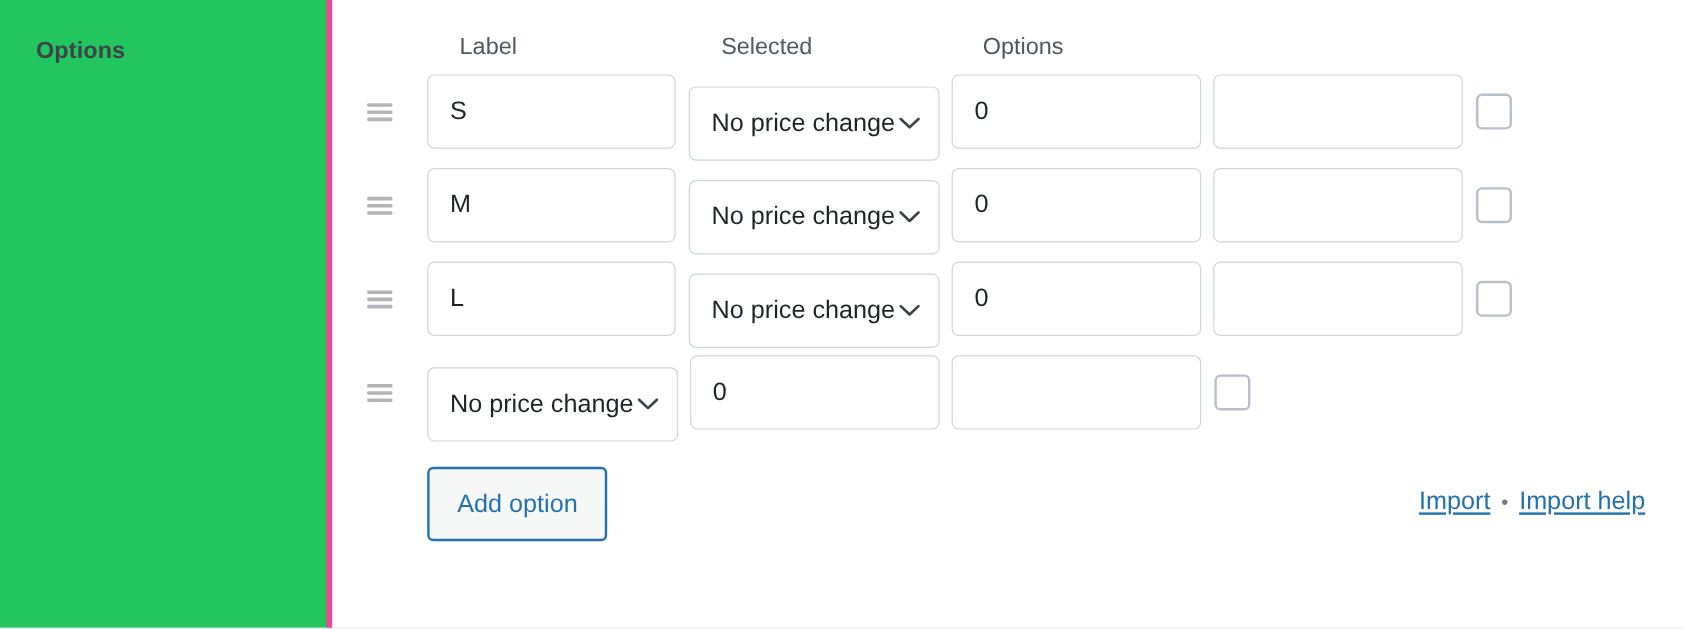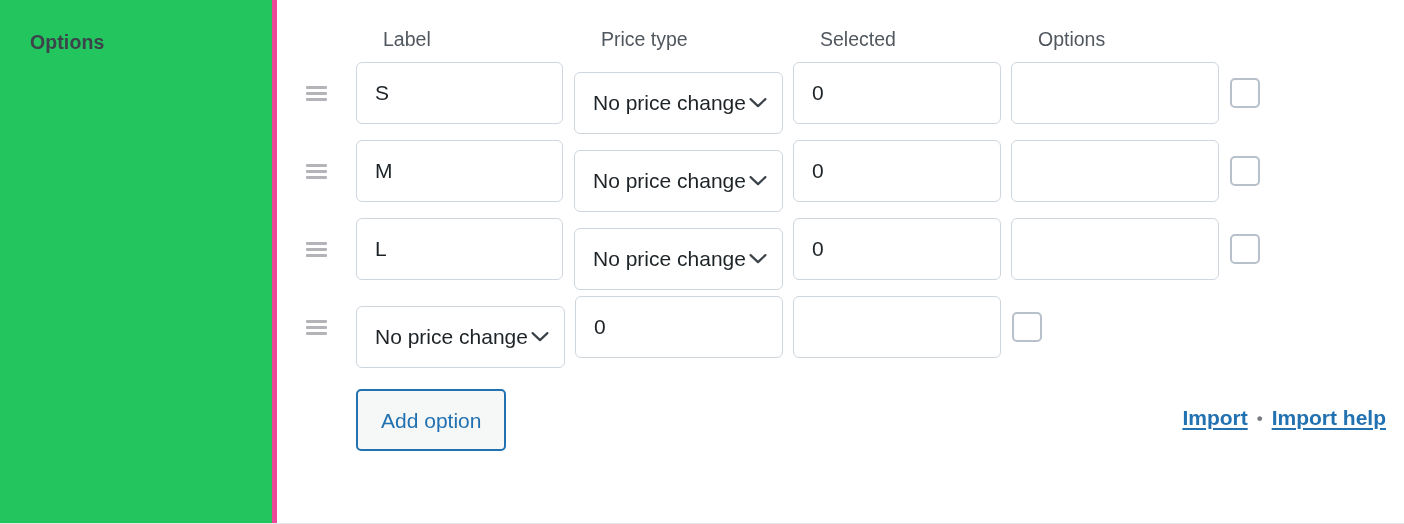--- a/index.html
+++ b/index.html
@@ -177,21 +177,21 @@
     background: #ffffff;
     cursor: pointer;
   }
 
   
   .footer {
     position: relative;
     display: flex;
     align-items: center;
     justify-content: space-between;
-    padding: 15px 18px 0 79px;
+    padding: 15px 33px 0 79px;
     gap: 42px;
   }
   .add-btn {
     box-sizing: border-box;
     height: 62px;
     padding: 0 23px;
     border: 2px solid #2271b1;
     border-radius: 5px;
     background: #f6f7f7;
     color: #2271b1;
@@ -199,21 +199,20 @@
     font-size: 21px;
     cursor: pointer;
     line-height: 1;
   }
   .links {
     display: flex;
     align-items: center;
     gap: 9px;
     font-size: 21px;
     padding-bottom: 4px;
-    font-weight: bold;
   }
   .links a {
     color: #2271b1;
     text-decoration: underline;
     text-underline-offset: 3px;
     cursor: pointer;
   }
   .dot {
     color: #787c82;
     font-size: 17px;
@@ -230,23 +229,20 @@
   </div>
 
   <div class="main">
 
     <div class="grid">
 
       <div class="row header-row">
         <div class="c-handle"></div>
         <div class="c-label">
           <span class="col-head head-label">Label</span>
-        </div>
-        <div class="c-ptype">
-          <span class="col-head">Price type</span>
         </div>
         <div class="c-price">
           <span class="col-head">Selected</span>
         </div>
         <div class="c-sel">
           <span class="col-head">Options</span>
         </div>
       </div>
 
       <div class="row">

